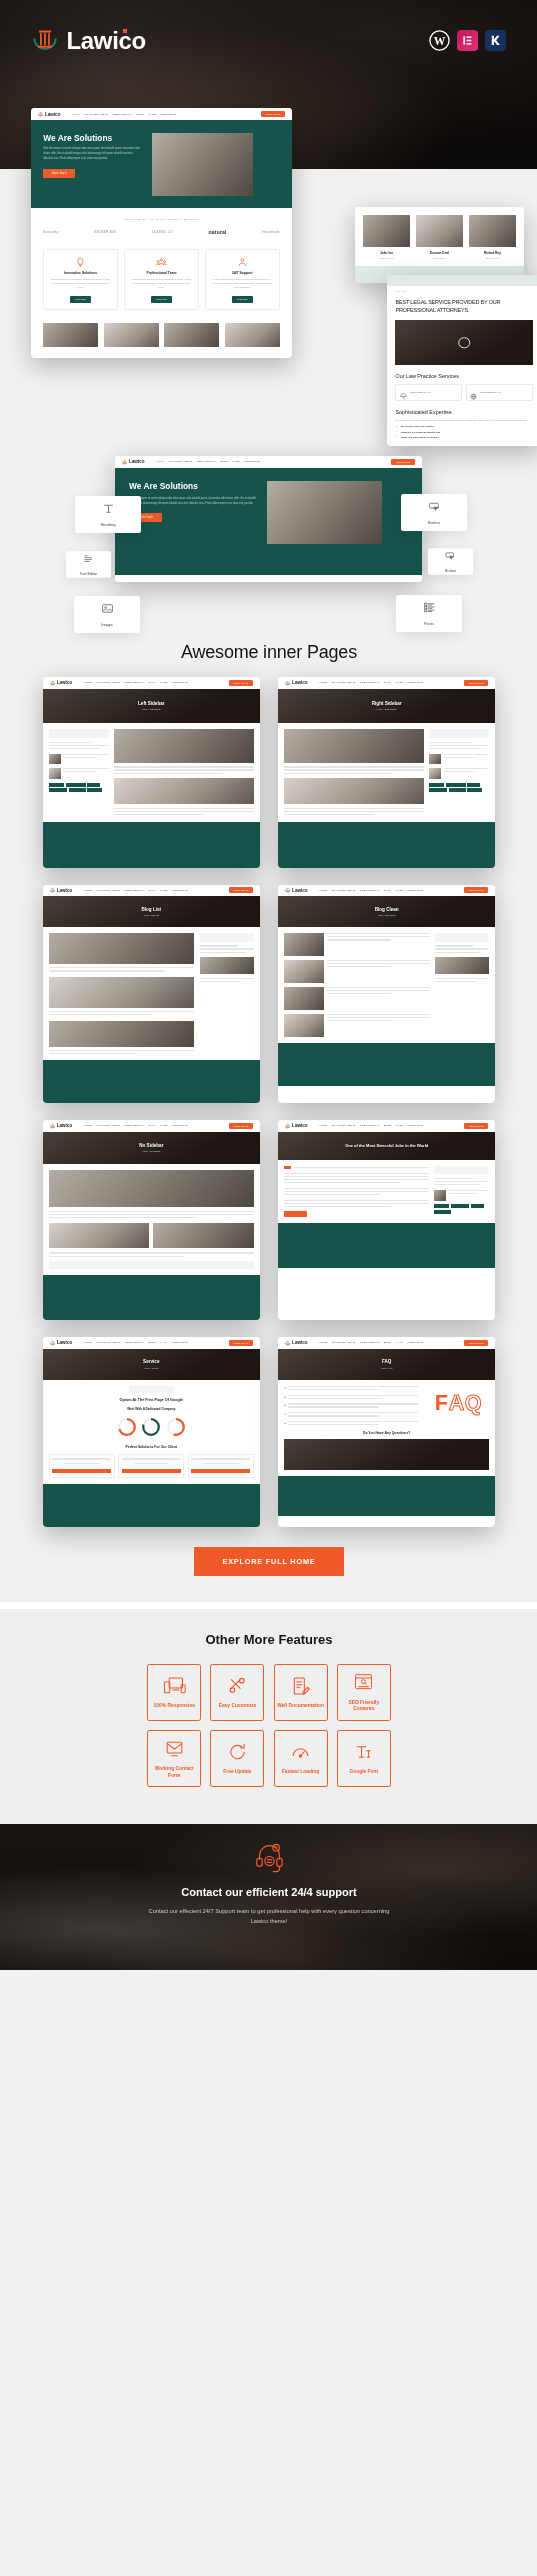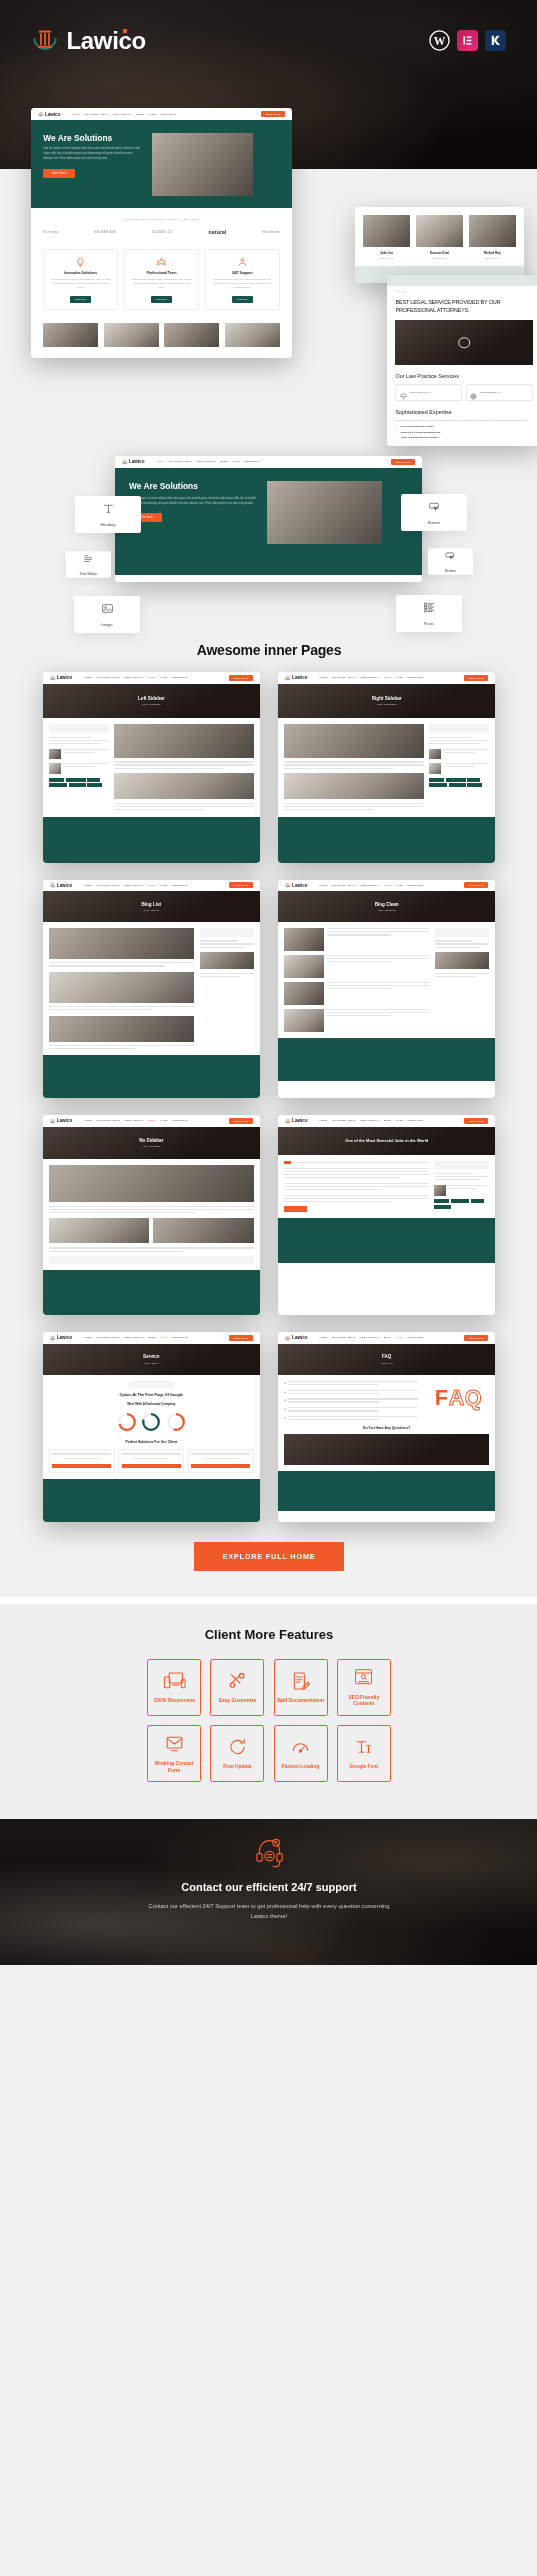--- a/index.html
+++ b/index.html
@@ -127,21 +127,21 @@
   .wg .wl { font-size:4.1px; color:#4b4b4b; }
   .wg.sm { width:49px; height:29px; transform:scale(.92); }
   .wg-a{ left:75px; top:51px;}
   .wg-b{ left:64px; top:105px;}
   .wg-c{ left:74px; top:151px;}
   .wg-d{ left:401px; top:49px;}
   .wg-e{ left:426px; top:102px;}
   .wg-f{ left:396px; top:150px;}
 
   
-  .inner-title { text-align:center; font-size:14px; font-weight:bold; color:#141414;
+  .inner-title { text-align:center; font-size:18px; font-weight:normal; color:#141414;
                  padding:20px 0 14px; letter-spacing:-0.2px;}
   .grid { display:flex; flex-wrap:wrap; gap:17px 18.4px; padding:0 29px; justify-content:center;}
   .pcard { width:217px; }
   .pcard .mock-nav { height:11.5px; }
   .pbanner { position:relative; display:flex; align-items:center; justify-content:center;
              flex-direction:column; }
   .pbanner .pt { color:#fff; font-weight:bold; font-size:4.6px; position:relative; z-index:2;
                  text-shadow:0 0.8px 1.5px rgba(0,0,0,.4); text-align:center;}
   .pbanner .pb { color:rgba(255,255,255,.75); font-size:2px; margin-top:2.3px; position:relative; z-index:2;}
   .pbody { background:#fff; padding:6.1px; }
@@ -1090,21 +1090,21 @@
       </div>
       <div class="pfoot" style="height:40px"></div>
     </div>
   </div>
 
   <div class="explore-wrap">
     <span class="explore">EXPLORE FULL HOME</span>
   </div>
 
   <div class="features">
-    <div class="feat-title">Client More Features</div>
+    <div class="feat-title">Other More Features</div>
 
     <div class="frow">
       <div class="fcard">
         <span>
           <svg viewBox="0 0 34 30" width="23" height="20" fill="none" stroke="#f05a28" stroke-width="1.6">
             <rect x="9" y="3" width="20" height="15" rx="1.5"></rect>
               <rect x="2" y="9" width="8" height="16" rx="1.5"></rect>
             <rect x="27" y="13" width="6" height="12" rx="1.2"></rect>
               <path d="M14 21h10"></path>
           </svg>
@@ -1196,18 +1196,18 @@
         <path d="M8 28v-6a15 15 0 0 1 30 0v6"></path>
         <rect x="4" y="26" width="8" height="12" rx="3"></rect>
         <rect x="34" y="26" width="8" height="12" rx="3"></rect>
         <path d="M38 38v3a5 5 0 0 1-5 5h-5"></path>
         <circle cx="23" cy="30" r="7"></circle>
         <path d="M19 28h8M19 32h8"></path>
         <circle cx="33" cy="10" r="5"></circle>
         <path d="M31.6 8.6a1.6 1.6 0 1 1 1.7 2.2v1" stroke-width="1.3"></path>
       </svg>
     </span>
-    <div class="sup-h">Contact our efficient 24/7 support</div>
+    <div class="sup-h">Contact our efficient 24/4 support</div>
     <div class="sup-p">Contact our effecient 24/7 Support team to get professional help with every question concerning Lawico theme!</div>
   </div>
 
 </div>
 
 
 </body></html>

